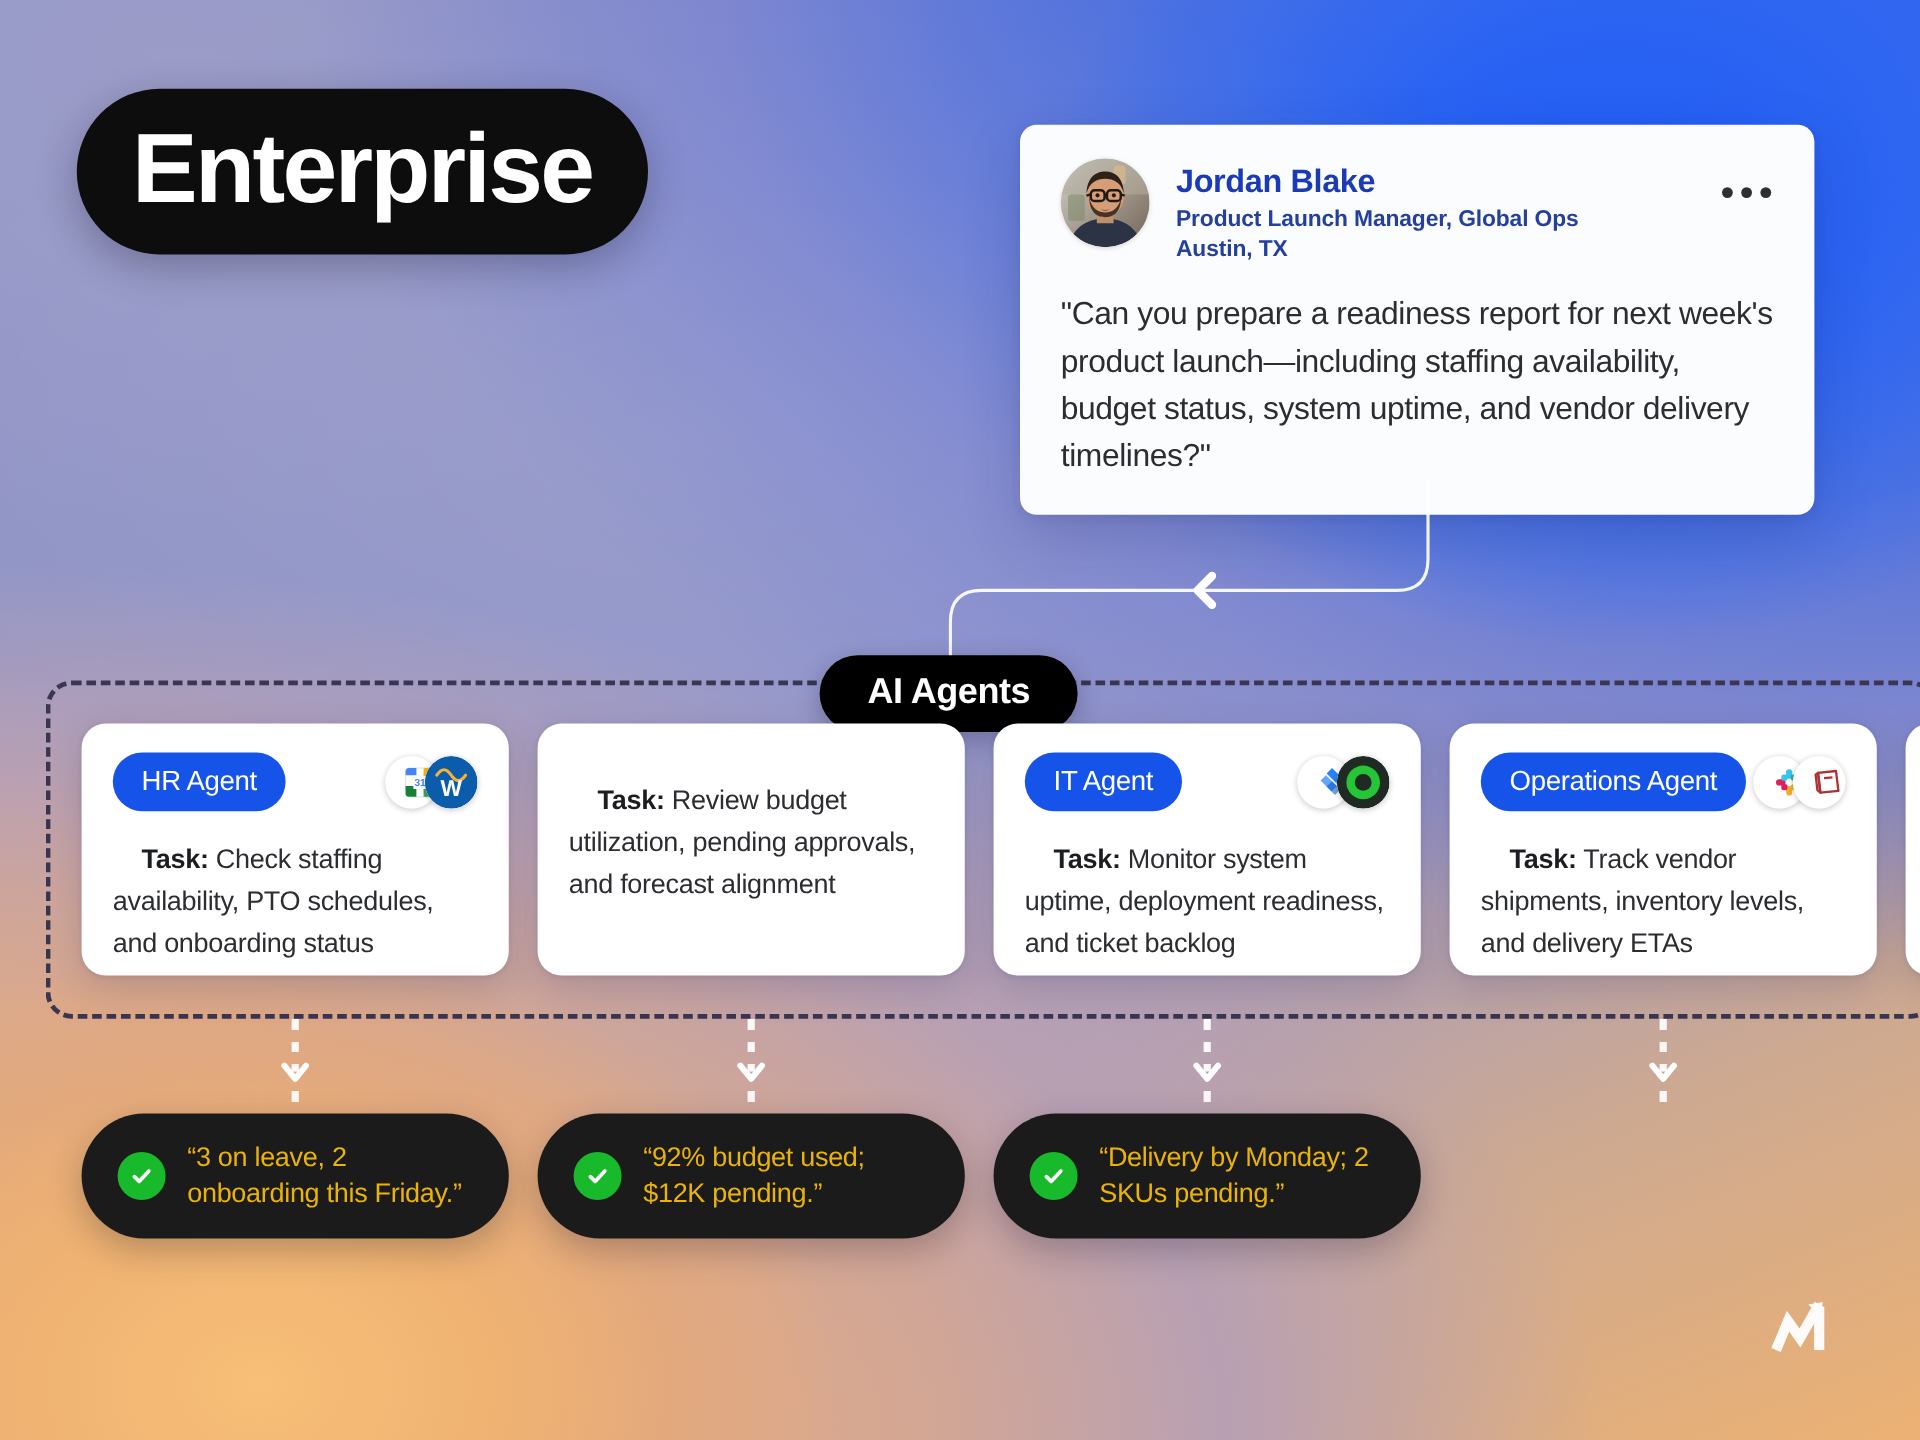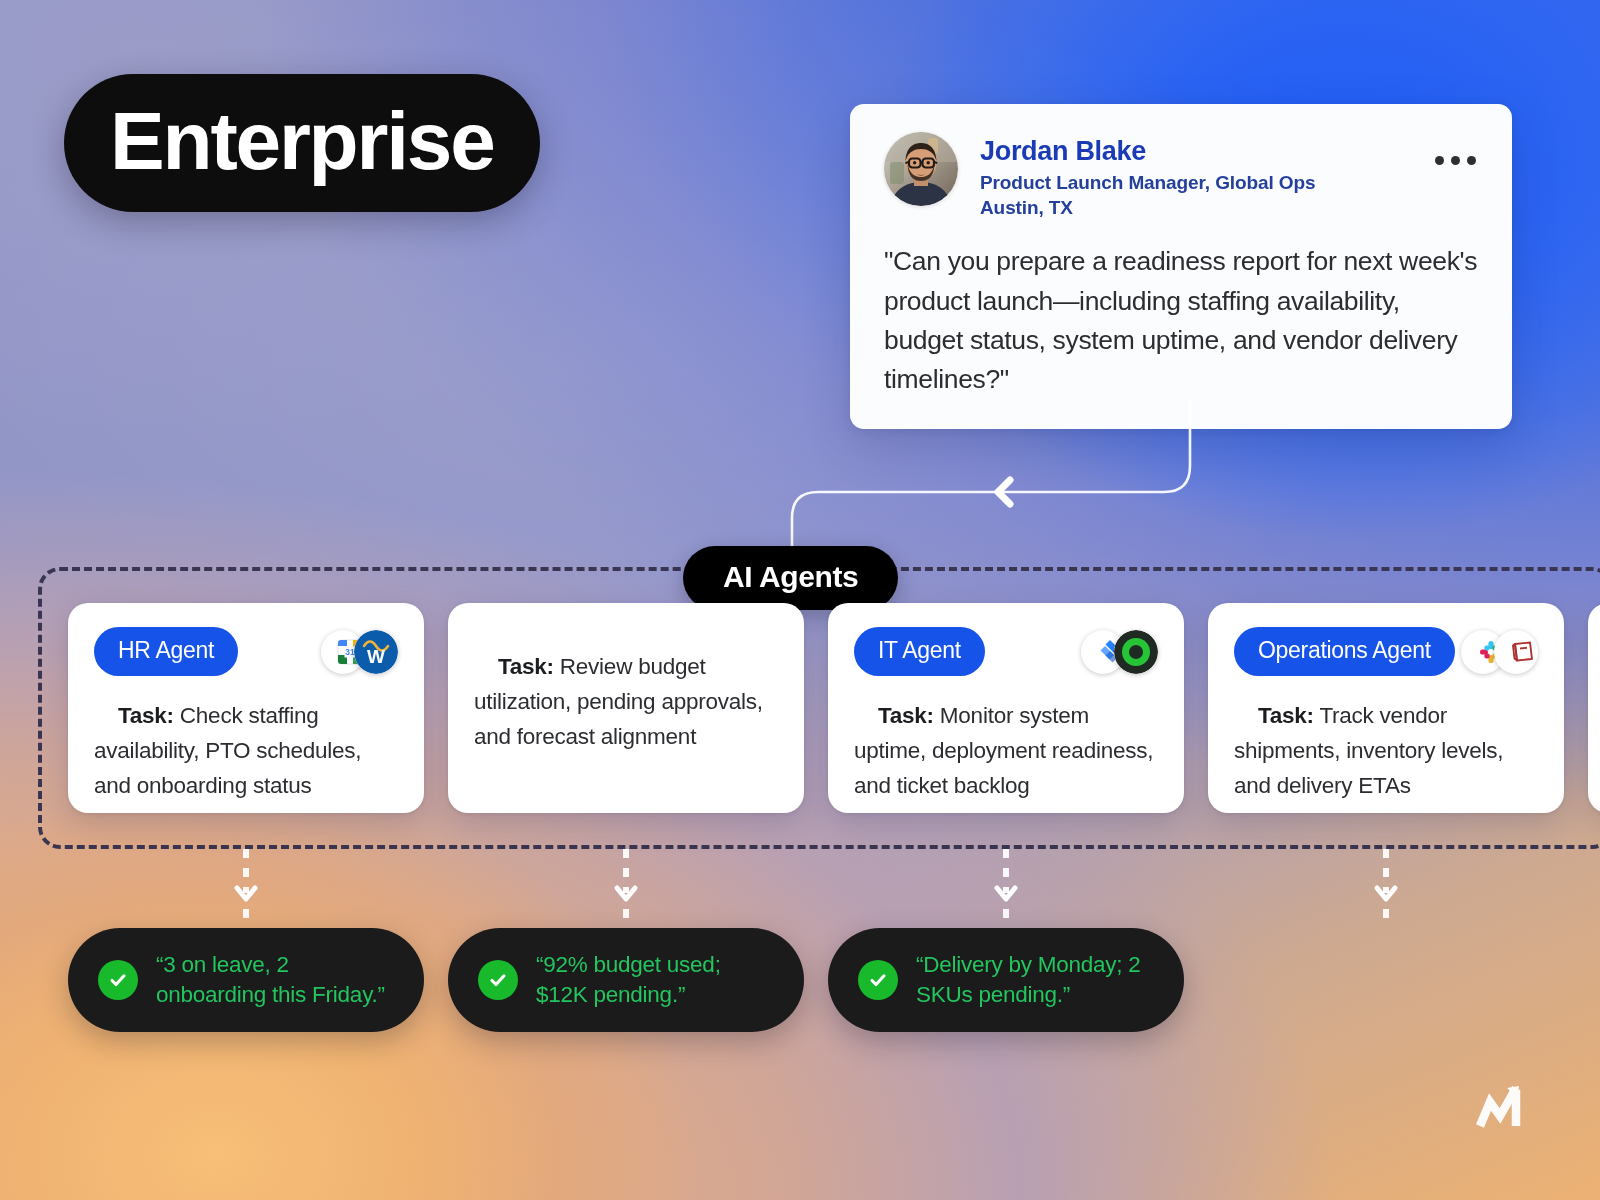--- a/index.html
+++ b/index.html
@@ -135,21 +135,21 @@
     width:356px; height:104px; flex:0 0 356px;
     background:#1b1b1c; border-radius:52px;
     display:flex; align-items:center; gap:18px;
     padding: 0 26px 0 30px;
     box-shadow:0 10px 28px rgba(20,20,40,0.26);
   }
   .check {
     width:40px; height:40px; border-radius:50%; background:#18ba2c; flex:0 0 40px;
     display:flex; align-items:center; justify-content:center;
   }
-  .result-text { color:#22c55e; font-size:22.5px; line-height:1.32; letter-spacing:-0.25px; }
+  .result-text { color:#eab308; font-size:22.5px; line-height:1.32; letter-spacing:-0.25px; }
 
   
   .brand { position:absolute; right:66px; bottom:62px; opacity:0.96; }
 </style>
 </head>
 <body>
 
 <div id="bg">
   <div class="bg-base"></div>
   <div class="bg-blue-tr"></div>

